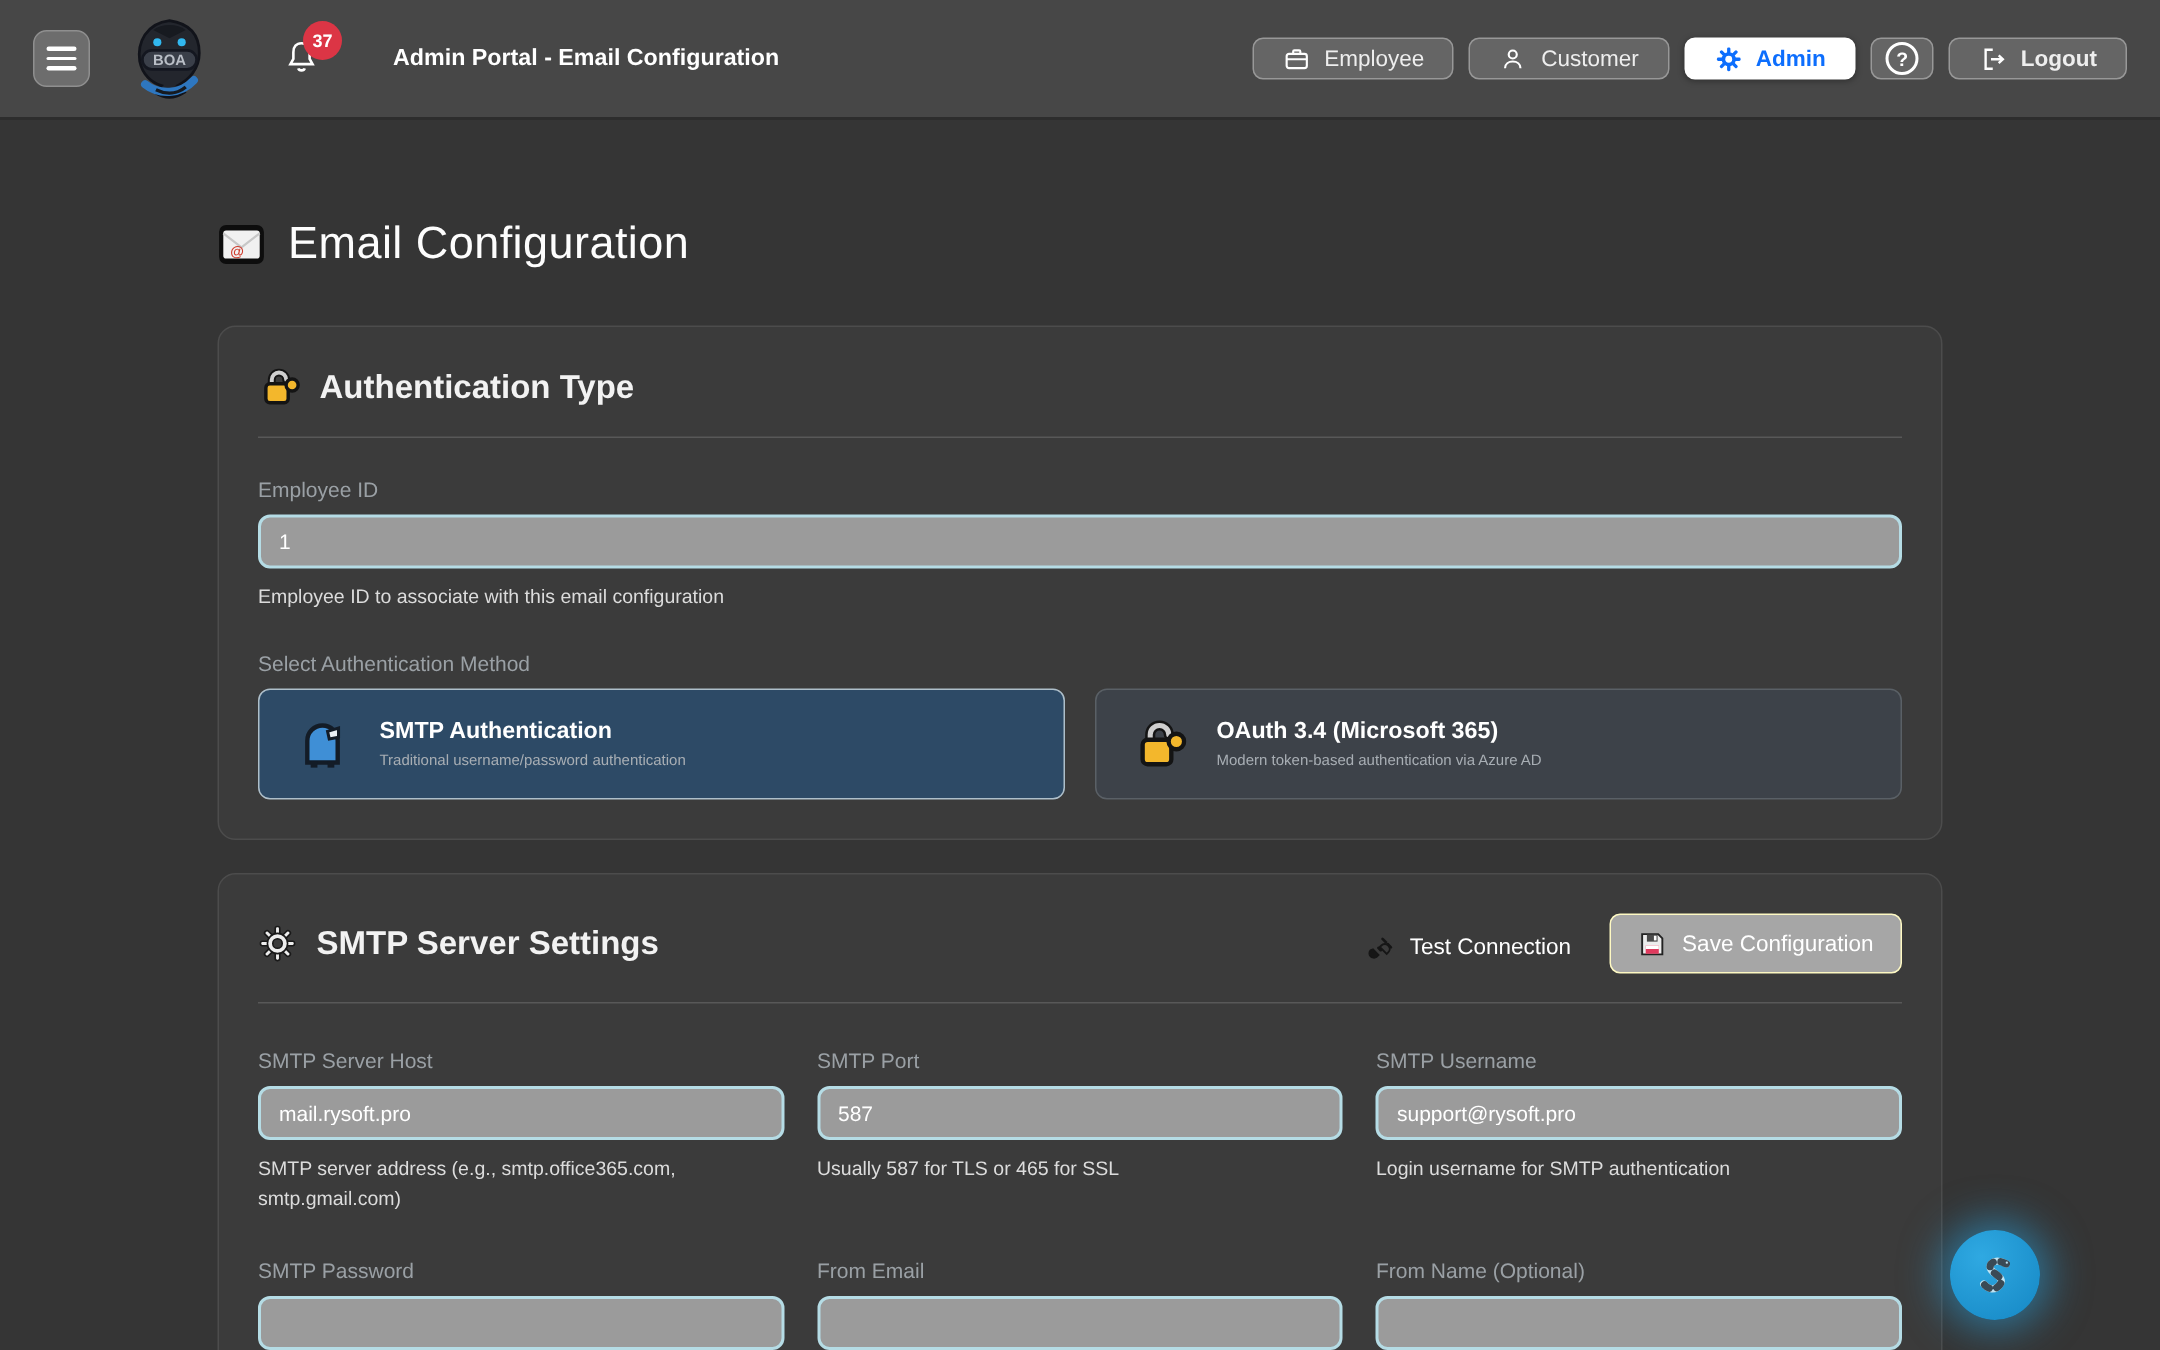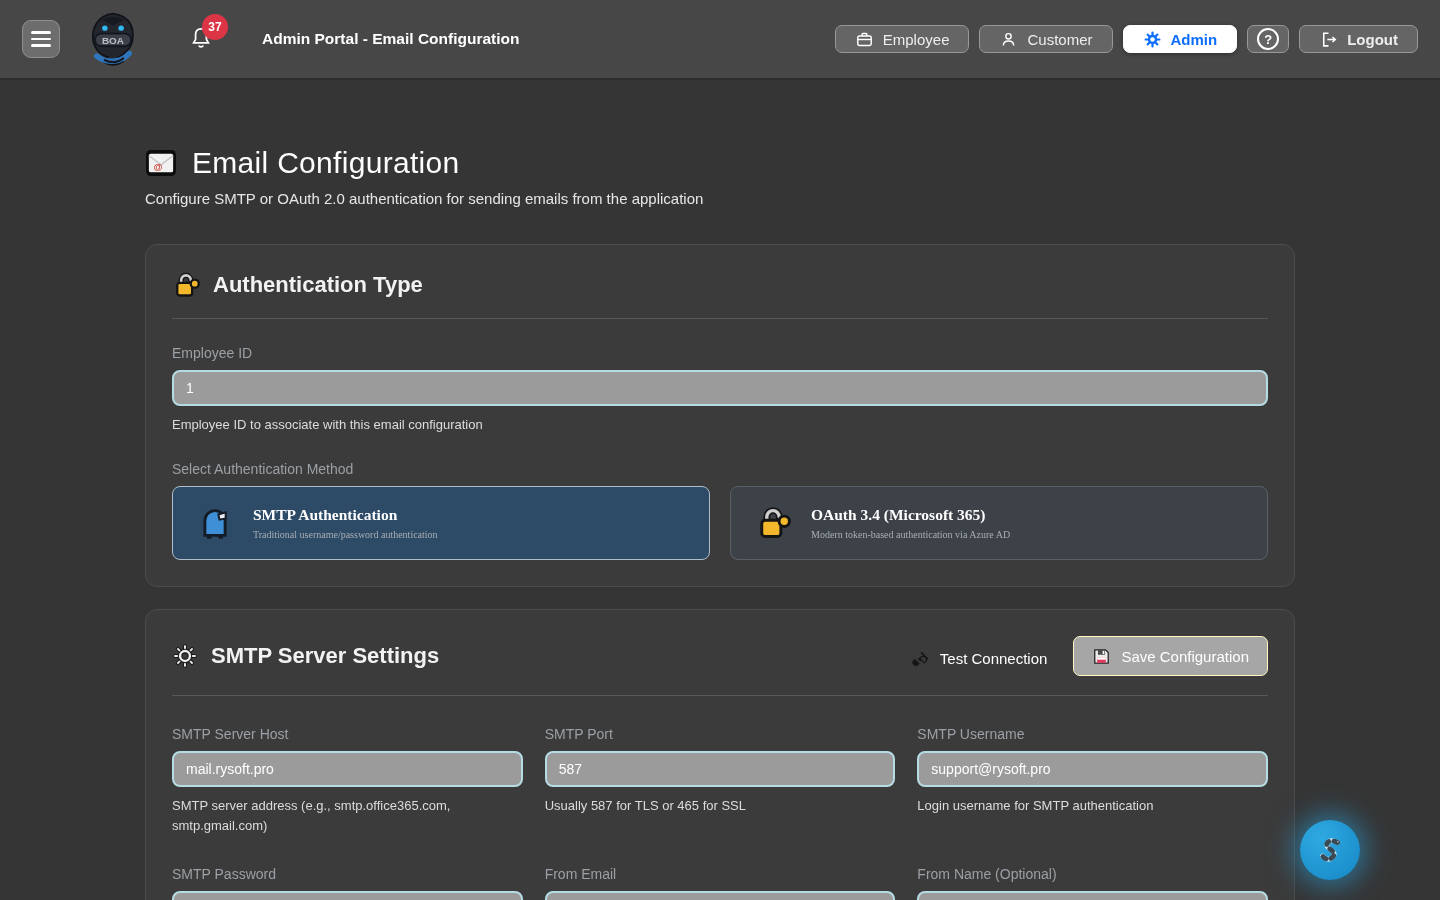--- a/index.html
+++ b/index.html
@@ -64,21 +64,21 @@
   .text-input {
     width:100%; height:36px; background:#9b9b9b; border:2px solid #b5dce5;
     border-radius:8px; color:#fff; font-size:14px; padding:0 12px;
     font-family:inherit; outline:none;
   }
   .helper-text { font-size:13px; color:#dcdcdc; margin-top:9px; line-height:1.55; }
 
   .methods-row { display:flex; gap:20px; margin-top:9px; }
   .method-card {
     flex:1; border-radius:8px; padding:18px 24px; display:flex;
-    align-items:center; gap:20px; cursor:pointer;font-family:Liberation Serif, serif;
+    align-items:center; gap:20px; cursor:pointer;
   }
   .method-card.selected { background:#2d4a66; border:1px solid #aebfca; }
   .method-card.unselected { background:#3d4249; border:1px solid #5a6066; }
   .method-title { font-size:15.5px; font-weight:bold; color:#fff; }
   .method-subtitle { font-size:10px; color:#a8aeb4; margin-top:5px; }
 
   .smtp-card { margin-top:22px; height:440px; }
   .smtp-header-row { display:flex; align-items:center; }
   .smtp-header-left { display:flex; align-items:center; gap:13px; }
   .smtp-header-actions { margin-left:auto; display:flex; align-items:flex-end; gap:16px; }
@@ -190,21 +190,20 @@
   <div class="page-header">
     <div class="page-title-row">
       <svg width="32" height="28" viewBox="0 0 34 30">
         <rect x="1" y="1" width="32" height="28" rx="5" fill="#0d0d0d"></rect>
         <rect x="4" y="5" width="26" height="20" rx="2" fill="#f1f1f1"></rect>
         <path d="M4 7 L17 17 L30 7" stroke="#c7c7c7" stroke-width="1.6" fill="none"></path>
         <text x="9" y="23" font-size="10" font-weight="bold" fill="#cf3a2b" font-family="Liberation Sans, sans-serif">@</text>
       </svg>
       <h1 class="page-title">Email Configuration</h1>
     </div>
-    <p class="page-subtitle">Configure SMTP or OAuth 2.0 authentication for sending emails from the application</p>
   </div>
 
   <section class="card">
     <div class="card-header-row">
       <svg width="28" height="28" viewBox="0 0 32 32">
         <path d="M10.5 14 V10.5 a5.5 5.5 0 0 1 11 0" fill="none" stroke="#141414" stroke-width="6" stroke-linecap="round"></path>
         <path d="M10.5 14 V10.5 a5.5 5.5 0 0 1 11 0" fill="none" stroke="#cfcfcf" stroke-width="3" stroke-linecap="round"></path>
         <rect x="6" y="13.5" width="17" height="14.5" rx="3" fill="#f3b72c" stroke="#141414" stroke-width="2.6"></rect>
         <circle cx="26" cy="14.5" r="4.6" fill="#f3b72c" stroke="#141414" stroke-width="2.6"></circle>
       </svg>

